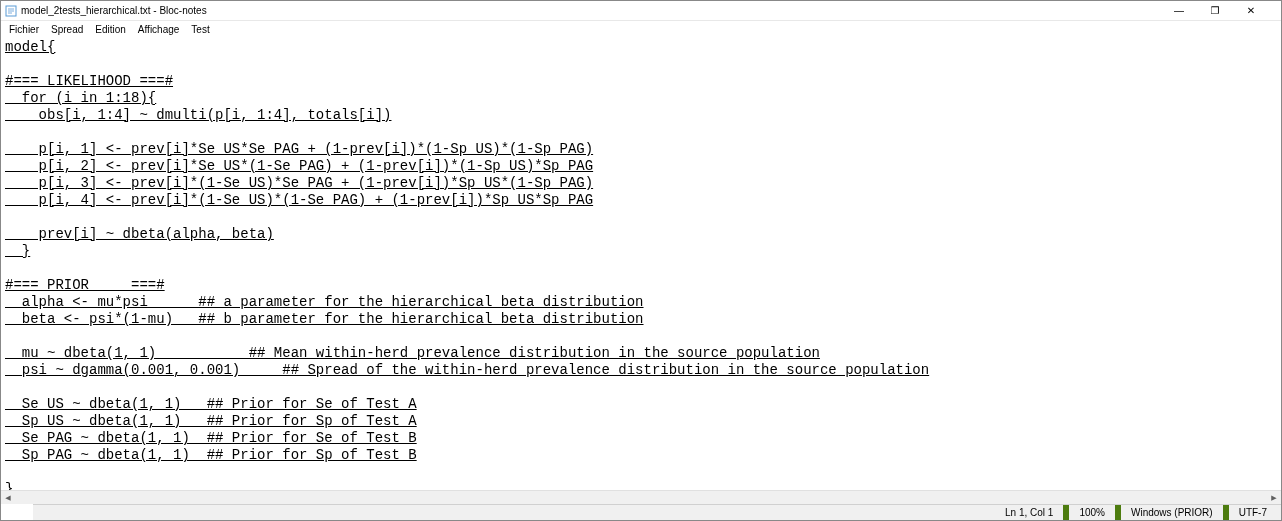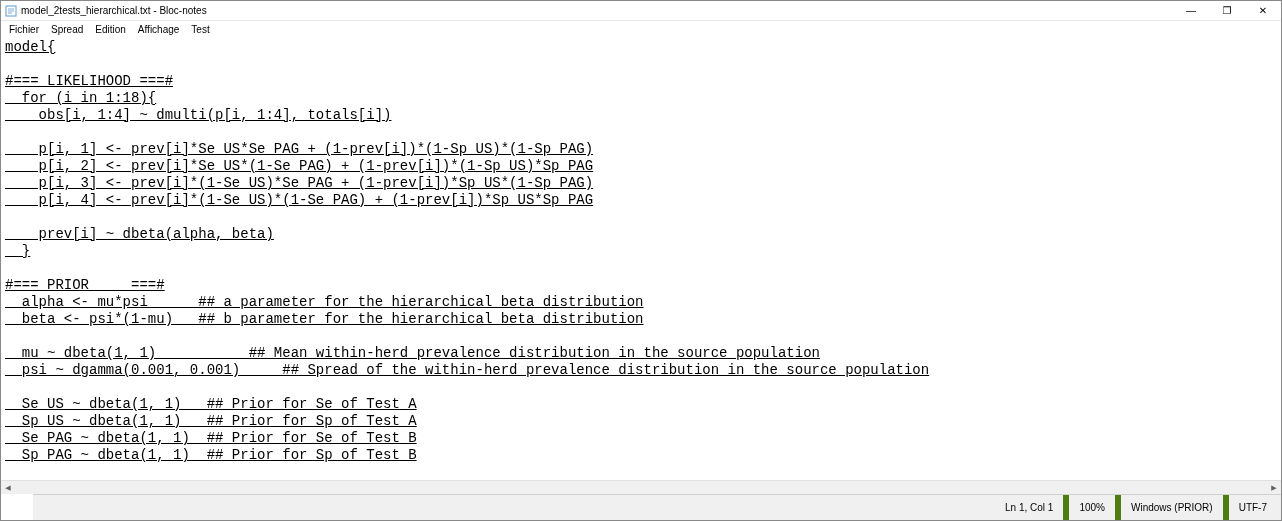--- a/index.html
+++ b/index.html
@@ -12,21 +12,21 @@
       overflow: hidden;
       display: flex;
       flex-direction: column;
       border: 1px solid #888;
     }
     .titlebar {
       height: 20px;
       background: #ffffff;
       display: flex;
       align-items: center;
-      padding: 0 0 0 4px;
+      padding: 0 12px 0 4px;
       border-bottom: 1px solid #e8e8e8;
     }
     .titlebar-icon {
       width: 12px;
       height: 12px;
       margin-right: 4px;
       display: flex;
       align-items: center;
       justify-content: center;
     }
@@ -73,21 +73,21 @@
       font-size: 14px;
       line-height: 17px;
       white-space: pre;
       padding: 2px 4px;
       color: #000;
       outline: none;
       min-height: 100%;
       text-decoration: underline;
     }
     .statusbar {
-      height: 26px;
+      height: 16px;
       background: #f0f0f0;
       border-top: 1px solid #d0d0d0;
       display: flex;
       align-items: center;
       justify-content: flex-end;
       font-size: 10px;
       color: #000;
       padding: 0 4px;
       margin-left: 32px;
     }

